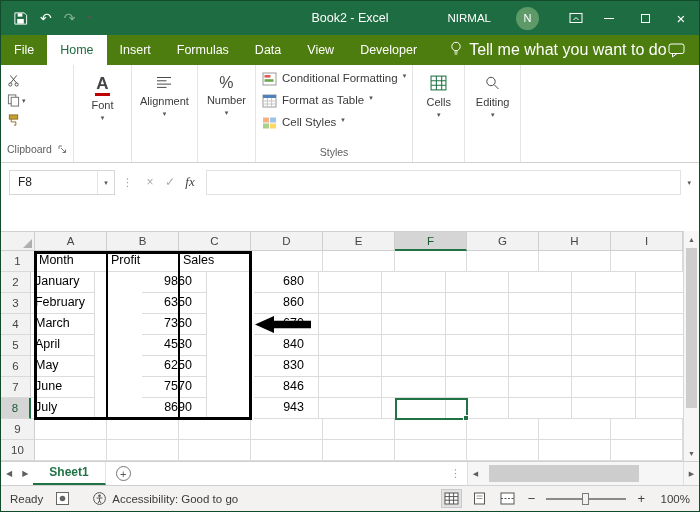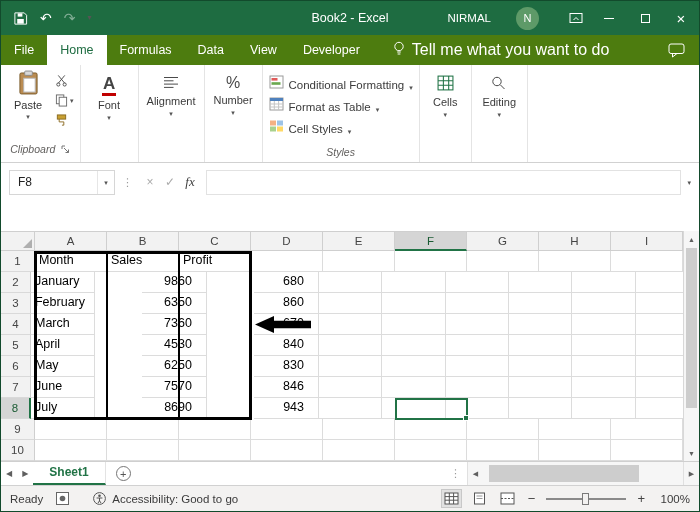--- a/index.html
+++ b/index.html
@@ -23,35 +23,35 @@
   
   .menubar { height:30px; background:#4d7c0f; display:flex; align-items:center; color:#fff; font-size:12.5px; }
   .mtab { padding:0 13px; height:30px; line-height:30px; }
   .mtab.active { background:#fff; color:#1E6C41; }
   .tellme { display:flex; align-items:center; gap:7px; margin-left:20px; font-size:16px; }
   .comment { margin-left:auto; margin-right:14px; display:flex; }
 
   
   .ribbon { height:98px; background:#fff; border-bottom:1px solid #D1D1D1; display:flex; }
   .rgroup { border-right:1px solid #E4E4E4; display:flex; flex-direction:column; padding:5px 6px 2px; }
-  .glabel-row { margin-top:auto; display:flex; align-items:center; justify-content:center; gap:6px; padding-bottom:2px;font-style:italic; }
+  .glabel-row { margin-top:auto; display:flex; align-items:center; justify-content:center; gap:6px; padding-bottom:2px; }
   .glabel { font-size:10.5px; color:#605E5C; }
   .chev { font-size:7px; color:#555; line-height:1; }
   
   .clip-row { display:flex; gap:6px; }
   .paste-btn { width:42px; display:flex; flex-direction:column; align-items:center; gap:2px; font-size:11px; color:#333; }
   .clip-mini { display:flex; flex-direction:column; gap:5px; padding-top:3px; }
   .mini-btn { display:flex; align-items:center; gap:2px; height:15px; }
   
   .collapsed { width:58px; display:flex; flex-direction:column; align-items:center; gap:3px; padding-top:10px; font-size:11px; color:#3b3b3b; border-right:1px solid #E4E4E4; }
   .cicon-a { font-size:17px; font-weight:bold; color:#444; line-height:1; border-bottom:3px solid #C00000; padding:0 1px 1px; }
   .cicon-pct { font-size:16px; color:#4a4a4a; line-height:1; }
   
   .styles-col { display:flex; flex-direction:column; gap:3px; padding-top:2px; }
-  .style-row { display:flex; align-items:flex-end; gap:5px; font-size:11.5px; color:#3b3b3b; height:19px; white-space:nowrap; }
+  .style-row { display:flex; align-items:flex-start; gap:5px; font-size:11.5px; color:#3b3b3b; height:19px; white-space:nowrap; }
 
   
   .fbar { height:38px; display:flex; align-items:center; background:#fff; padding:0 8px; }
   .namebox { width:106px; height:25px; border:1px solid #D6D6D6; display:flex; align-items:center; font-size:12px; color:#222; }
   .namebox .val { flex:1; padding-left:8px; }
   .nb-chev { width:17px; height:100%; border-left:1px solid #E6E6E6; display:flex; align-items:center; justify-content:center; }
   .fdots { color:#9a9a9a; font-size:11px; margin:0 7px; }
   .fbtn { width:20px; text-align:center; font-size:12px; color:#ABABAB; }
   .fbtn.fx { color:#3f3f3f; font-style:italic; font-family:"Liberation Serif", serif; font-size:13px; }
   .finput { flex:1; height:25px; border:1px solid #E2E2E2; margin-left:6px; font-size:12px; padding-left:6px; color:#222; display:flex; align-items:center; }
@@ -142,20 +142,21 @@
       <span class="winbtn">
           <span class="maxbox"></span>
         </span>
       <span class="winbtn">×</span>
     </div>
   </div>
 
   <div class="menubar">
     <span class="mtab">File</span>
     <span class="mtab active">Home</span>
+    <span class="mtab">Insert</span>
     <span class="mtab">Formulas</span>
     <span class="mtab">Data</span>
     <span class="mtab">View</span>
     <span class="mtab">Developer</span>
     <span class="tellme">
       <span><svg width="12" height="14" viewBox="0 0 12 14">
             <circle cx="6" cy="5.5" r="4.2" fill="none" stroke="#fff"></circle>
             <path d="M4.2 11h3.6M4.6 13h2.8" stroke="#fff"></path>
           </svg></span>
       <span>Tell me what you want to do</span>
@@ -164,29 +165,20 @@
         <svg width="17" height="15" viewBox="0 0 17 15">
           <rect x="1" y="1" width="15" height="9.5" rx="2" fill="none" stroke="#fff"></rect>
           <path d="M4.5 10.5V14l4.5-3.5" fill="none" stroke="#fff"></path>
         </svg>
       </span>
   </div>
 
   <div class="ribbon">
     <div class="rgroup">
       <div class="clip-row">
-        <div class="paste-btn">
-          <span><svg width="21" height="25" viewBox="0 0 22 26">
-                <rect x="2" y="3" width="18" height="22" rx="1.5" fill="#BA8C52" stroke="#7a5a2a"></rect>
-                <rect x="7" y="1" width="8" height="4.5" rx="1" fill="#D9D9D9" stroke="#8a8a8a"></rect>
-                <rect x="6" y="8.5" width="12" height="14.5" fill="#fff" stroke="#B5B5B5"></rect>
-              </svg></span>
-          <span class="pb-label">Paste</span>
-          <span class="chev">▾</span>
-        </div>
         <div class="clip-mini">
           <span class="mini-btn">
               <svg width="13" height="13" viewBox="0 0 14 14">
                 <path d="M3.5 1.5l7 8.5M10.5 1.5l-7 8.5" stroke="#4a4a4a" fill="none"></path>
                 <circle cx="3.6" cy="11.3" r="1.7" fill="none" stroke="#4a4a4a"></circle>
                 <circle cx="10.4" cy="11.3" r="1.7" fill="none" stroke="#4a4a4a"></circle>
               </svg>
             </span>
           <span class="mini-btn">
               <svg width="13" height="13" viewBox="0 0 13 14">
@@ -315,22 +307,22 @@
       <div class="colh sel">F</div>
       <div class="colh">G</div>
       <div class="colh">H</div>
       <div class="colh">I</div>
     </div>
 
     <div class="grid-rows">
       <div class="r">
         <div class="rh">1</div>
         <div class="c t">Month</div>
+        <div class="c t">Profit</div>
         <div class="c t">Sales</div>
-        <div class="c t">Profit</div>
         <div class="c"></div>
           <div class="c"></div>
           <div class="c"></div>
           <div class="c"></div>
           <div class="c"></div>
           <div class="c"></div>
       </div>
       <div class="r">
         <div class="rh">2</div>
         <div class="c t">January</div>

